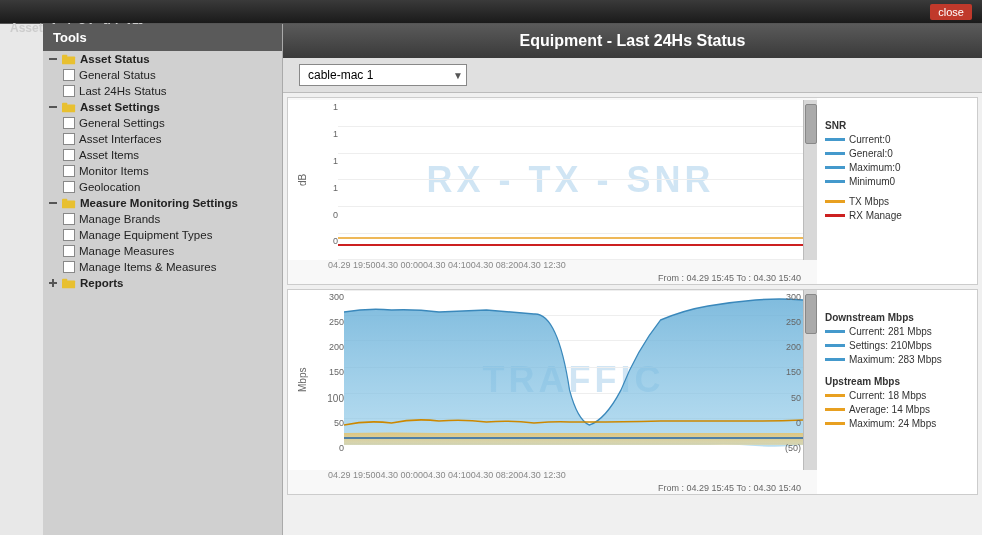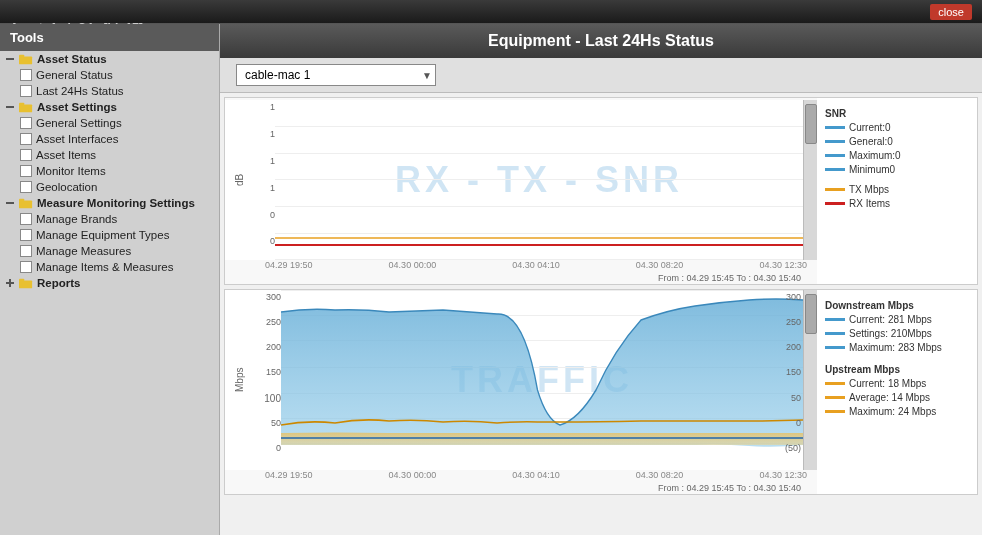--- a/index.html
+++ b/index.html
@@ -40,25 +40,26 @@
 
     
     .main-container {
       display: flex;
       height: calc(535px - 24px);
       background: #e8e8e8;
     }
 
     
     .sidebar {
-      width: 220px;
+      width: 240px;
       background: #d0d0d0;
       border-right: 1px solid #aaa;
       overflow-y: auto;
       flex-shrink: 0;
+      margin-left: 43px;
     }
     .sidebar-header {
       background: #5a5a5a;
       color: white;
       padding: 6px 10px;
       font-weight: bold;
       font-size: 13px;
     }
     .tree-item {
       display: flex;
@@ -131,21 +132,21 @@
     }
     .dropdown-select {
       background: white;
       border: 1px solid #888;
       padding: 3px 24px 3px 8px;
       font-size: 12px;
       appearance: none;
       -webkit-appearance: none;
       position: relative;
       cursor: pointer;
-      width: 200px;
+      width: 168px;
     }
     .dropdown-wrapper {
       position: relative;
       display: inline-block;
     }
     .dropdown-arrow {
       position: absolute;
       right: 4px;
       top: 50%;
       transform: translateY(-50%);
@@ -234,21 +235,21 @@
     .chart-from-to {
       font-size: 9px;
       color: #666;
       text-align: right;
       padding: 1px 16px 1px 0;
       background: #f8f8f8;
     }
 
     .time-axis-bottom {
       display: flex;
-      justify-content: space-between;
+      justify-content: flex-start;
       font-size: 9px;
       color: #888;
       padding: 0 10px 2px 40px;
       background: #f8f8f8;
     }
 
     
     .legend-panel {
       width: 160px;
       flex-shrink: 0;
@@ -264,21 +265,21 @@
       align-items: center;
       gap: 4px;
     }
     .legend-color {
       width: 20px;
       height: 3px;
       flex-shrink: 0;
     }
     .legend-title {
       font-weight: bold;
-      margin-top: 4px;
+      margin-top: 16px;
     }
 
     
     .snr-chart-area {
       height: 160px;
       position: relative;
       width: 100%;
     }
 
     .traffic-chart-area {
@@ -511,21 +512,21 @@
           <div class="legend-item">
             <div class="legend-color" style="background:#4499cc;"></div>
             <span>Minimum0</span>
           </div>
           <div class="legend-item" style="margin-top:6px;">
             <div class="legend-color" style="background:#e8a020;"></div>
             <span>TX Mbps</span>
           </div>
           <div class="legend-item">
             <div class="legend-color" style="background:#cc2020;"></div>
-            <span>RX Items</span>
+            <span>RX Manage</span>
           </div>
         </div>
       </div>
 
       <div class="chart-section">
         <div class="chart-inner">
           <div class="chart-body">
             <div class="y-axis-label">Mbps</div>
             <div style="position:relative; width:28px; flex-shrink:0;">
               <div style="position:absolute; top:1%; right:0; font-size:9px; color:#666;">300</div>

